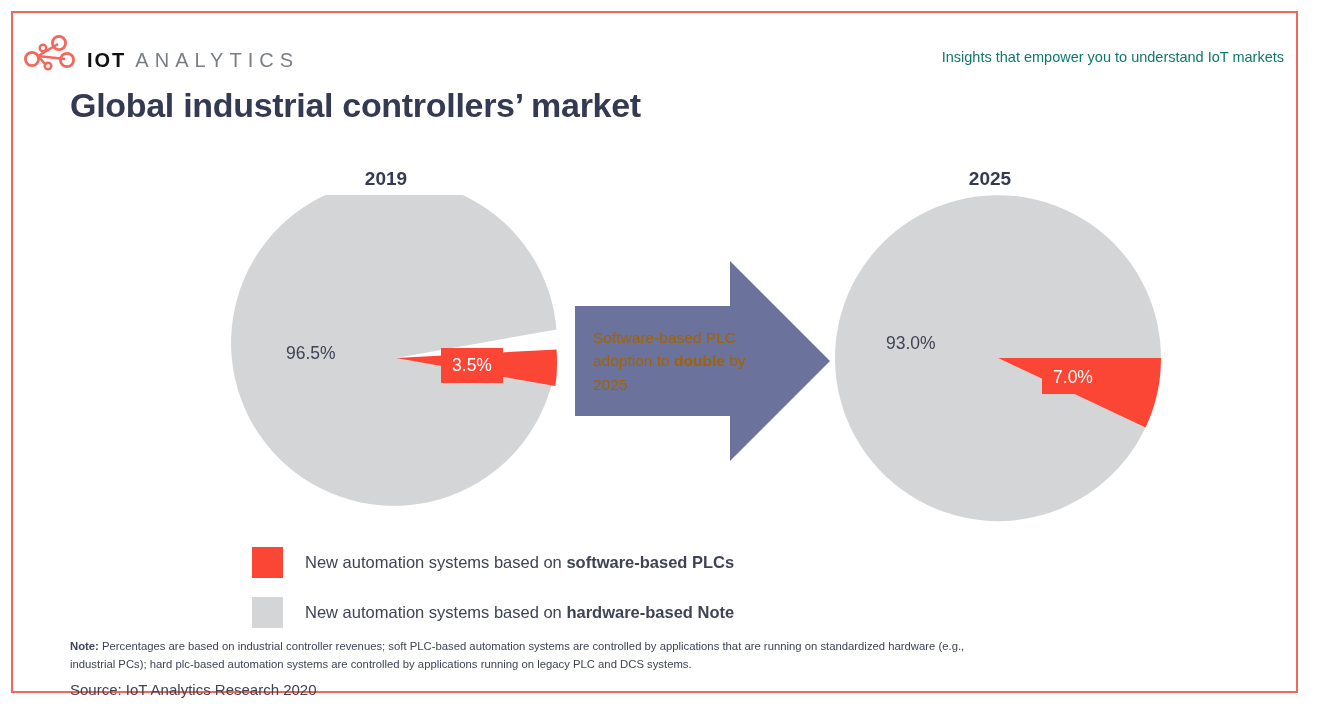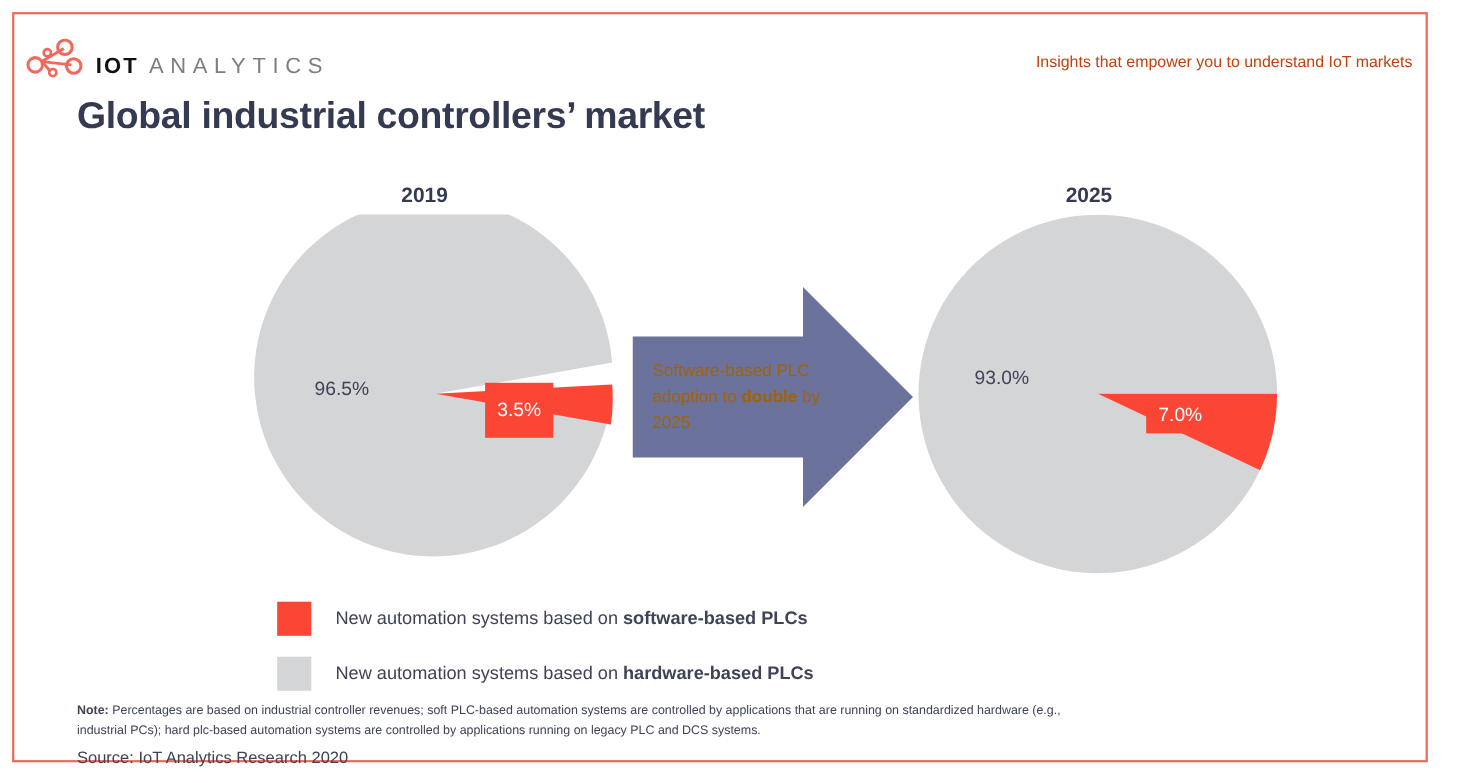--- a/index.html
+++ b/index.html
@@ -65,21 +65,21 @@
     font-weight: 400;
     letter-spacing: 6px;
     color: #7a7f86;
     margin-left: 9px;
   }
   #tagline {
     position: absolute;
     right: 12px;
     top: 36px;
     font-size: 14.5px;
-    color: #c2410c;
+    color: #0f766e;
     white-space: nowrap;
   }
 
   
   #page-title {
     position: absolute;
     left: 57px;
     top: 73px;
     font-size: 34px;
     font-weight: 700;
@@ -121,21 +121,21 @@
   .pct-red-box {
     position: absolute;
     background: #fb4535;
     color: #ffffff;
     font-size: 17.5px;
     line-height: 1;
     display: flex;
     align-items: center;
     justify-content: center;
   }
-  #pct-2019-red { left: 428px; top: 335px; width: 62px; height: 50px; }
+  #pct-2019-red { left: 428px; top: 335px; width: 62px; height: 35px; }
   #pct-2025-red { left: 1029px; top: 348px; width: 62px; height: 33px; }
 
   
   #arrow-wrap {
     position: absolute;
     left: 562px;
     top: 238px;
     width: 260px;
     height: 220px;
   }
@@ -294,21 +294,21 @@
     <div class="pct-label" id="pct-2025-gray">93.0%</div>
     <div class="pct-red-box" id="pct-2025-red">7.0%</div>
 
     <div id="legend">
       <div class="legend-row">
         <div class="legend-swatch" style="background:#fb4535;"></div>
         <div class="legend-text"><span>New automation systems based on </span><b>software-based PLCs</b></div>
       </div>
       <div class="legend-row">
         <div class="legend-swatch" style="background:#d4d5d7;"></div>
-        <div class="legend-text"><span>New automation systems based on </span><b>hardware-based PLCs</b></div>
+        <div class="legend-text"><span>New automation systems based on </span><b>hardware-based Note</b></div>
       </div>
     </div>
 
     <div id="footnote">
       <div id="note-body"><b>Note:</b><span> Percentages are based on industrial controller revenues; soft PLC-based automation systems are controlled by applications that are running on standardized hardware (e.g., industrial PCs); hard plc-based automation systems are controlled by applications running on legacy PLC and DCS systems.</span></div>
       <div id="source-line">Source: IoT Analytics Research 2020</div>
     </div>
 
 
   </div>

